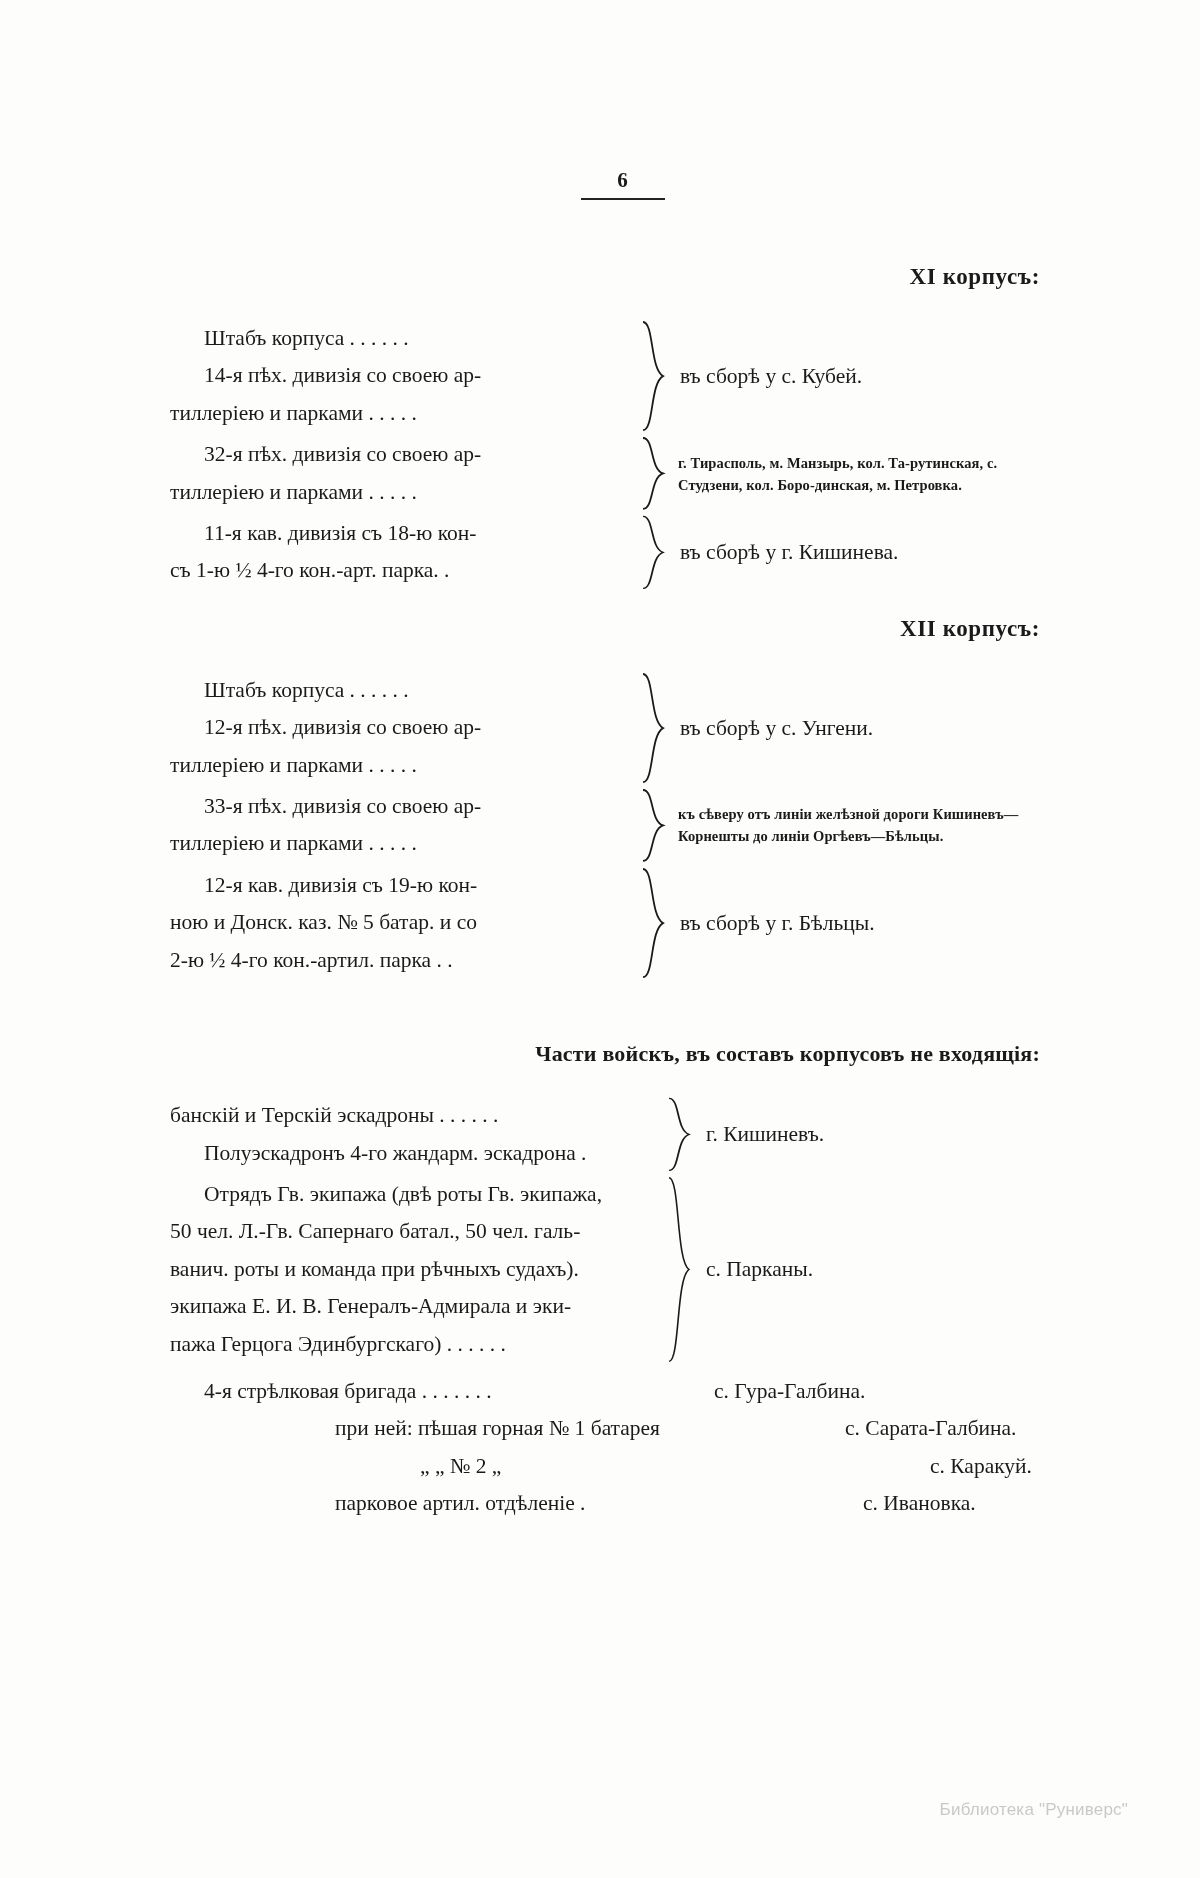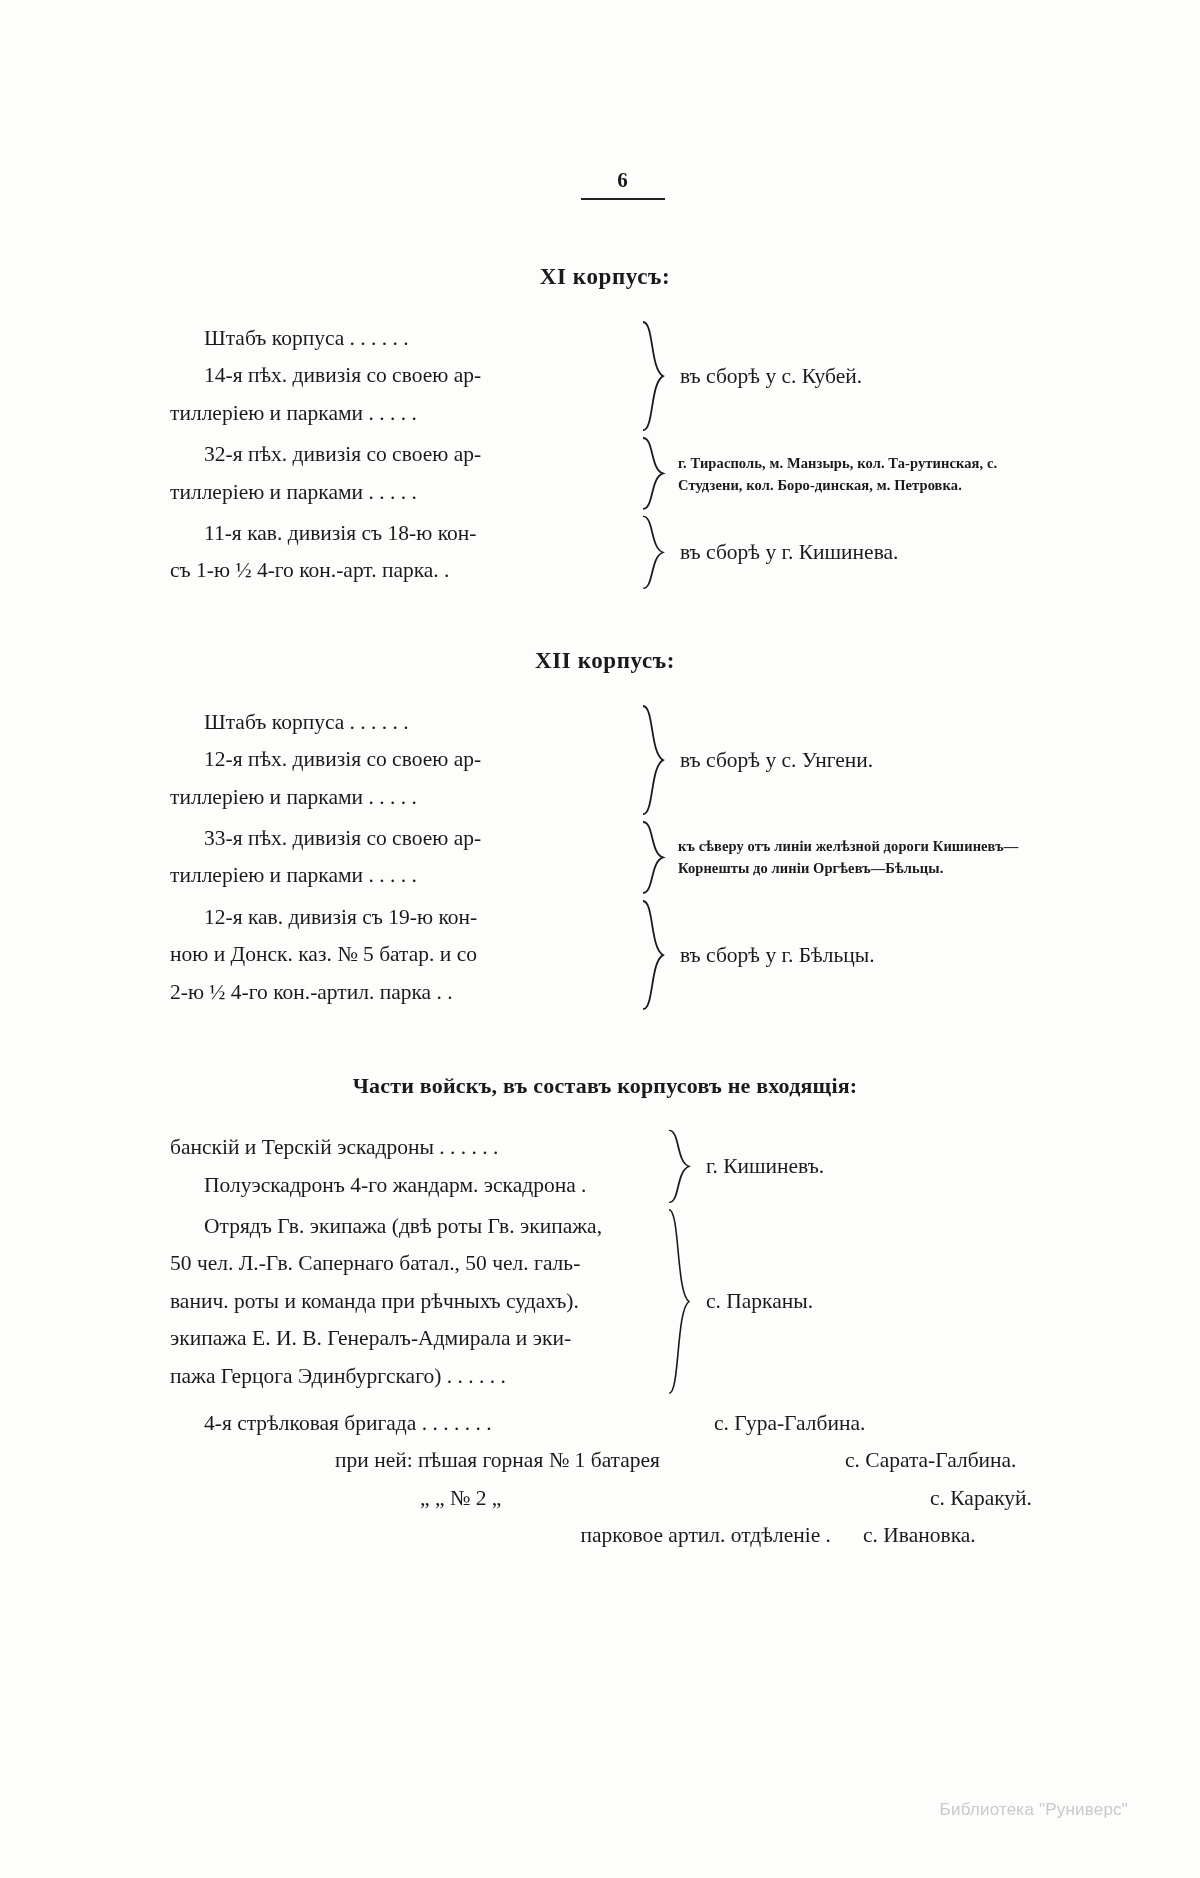--- a/index.html
+++ b/index.html
@@ -45,28 +45,28 @@
   }
   .pagerule {
     width: 84px;
     height: 2px;
     background: #222;
     margin: 7px auto 0 auto;
   }
 
   
   .heading {
-    text-align: center;
+    text-align: right;
     font-weight: bold;
     font-size: 23px;
     letter-spacing: 0.6px;
     margin: 0;
   }
   .heading.h-corps1 { margin-top: 64px; }
-  .heading.h-corps2 { margin-top: 58px; font-family: Liberation Serif, serif; }
+  .heading.h-corps2 { margin-top: 26px; font-family: Liberation Serif, serif; }
   .heading.h-extra  { margin-top: 62px; font-size: 22px; letter-spacing: 0.2px; }
 
   
   .block {
     position: relative;
     margin-top: 30px;
   }
   .group {
     position: relative;
     display: flex;
@@ -126,21 +126,21 @@
   .plainrow .lbl {
     width: 496px;
     flex: 0 0 496px;
     white-space: nowrap;
   }
   .plainrow .val {
     flex: 1 1 auto;
     padding-left: 14px;
     white-space: nowrap;
   }
-  .ta-right { text-align: right; }
+  .ta-right { text-align: left; }
 
   .watermark {
     position: absolute;
     right: 72px;
     bottom: 58px;
     font-family: "Liberation Sans", sans-serif;
     font-size: 17px;
     color: #c9c9c9;
     letter-spacing: 0.2px;
   }

